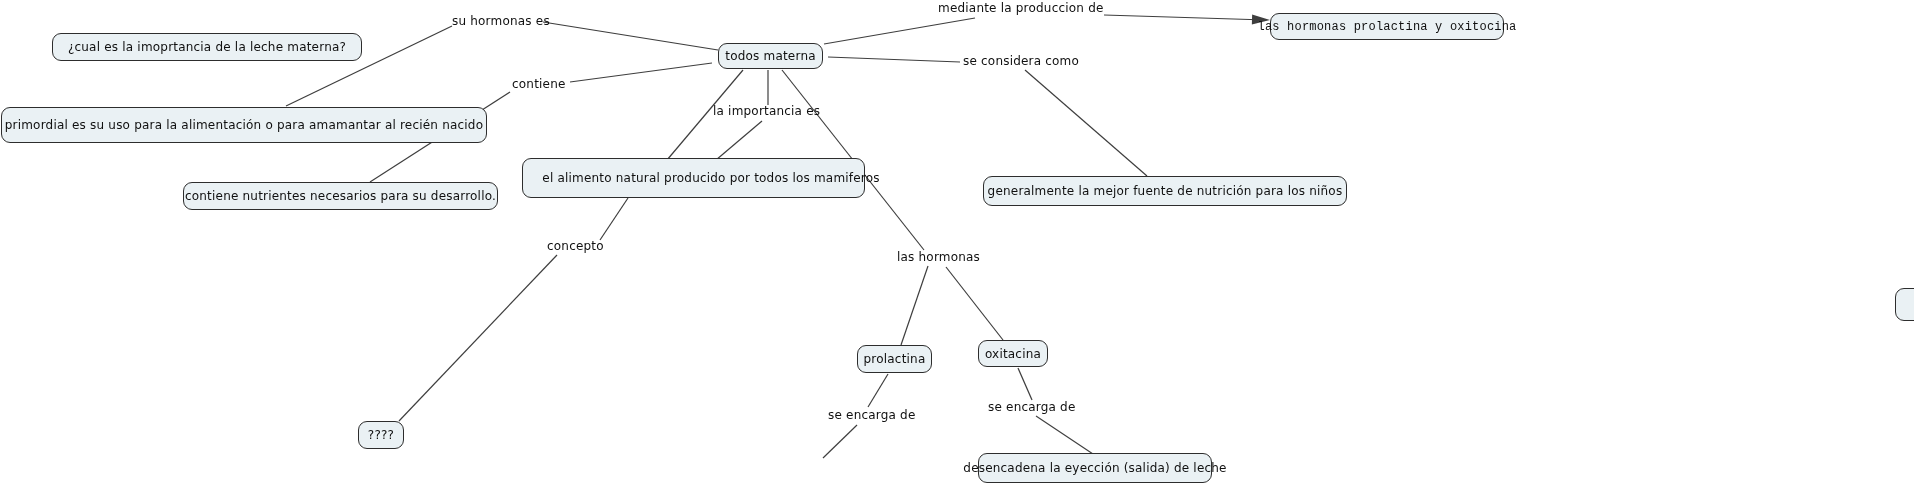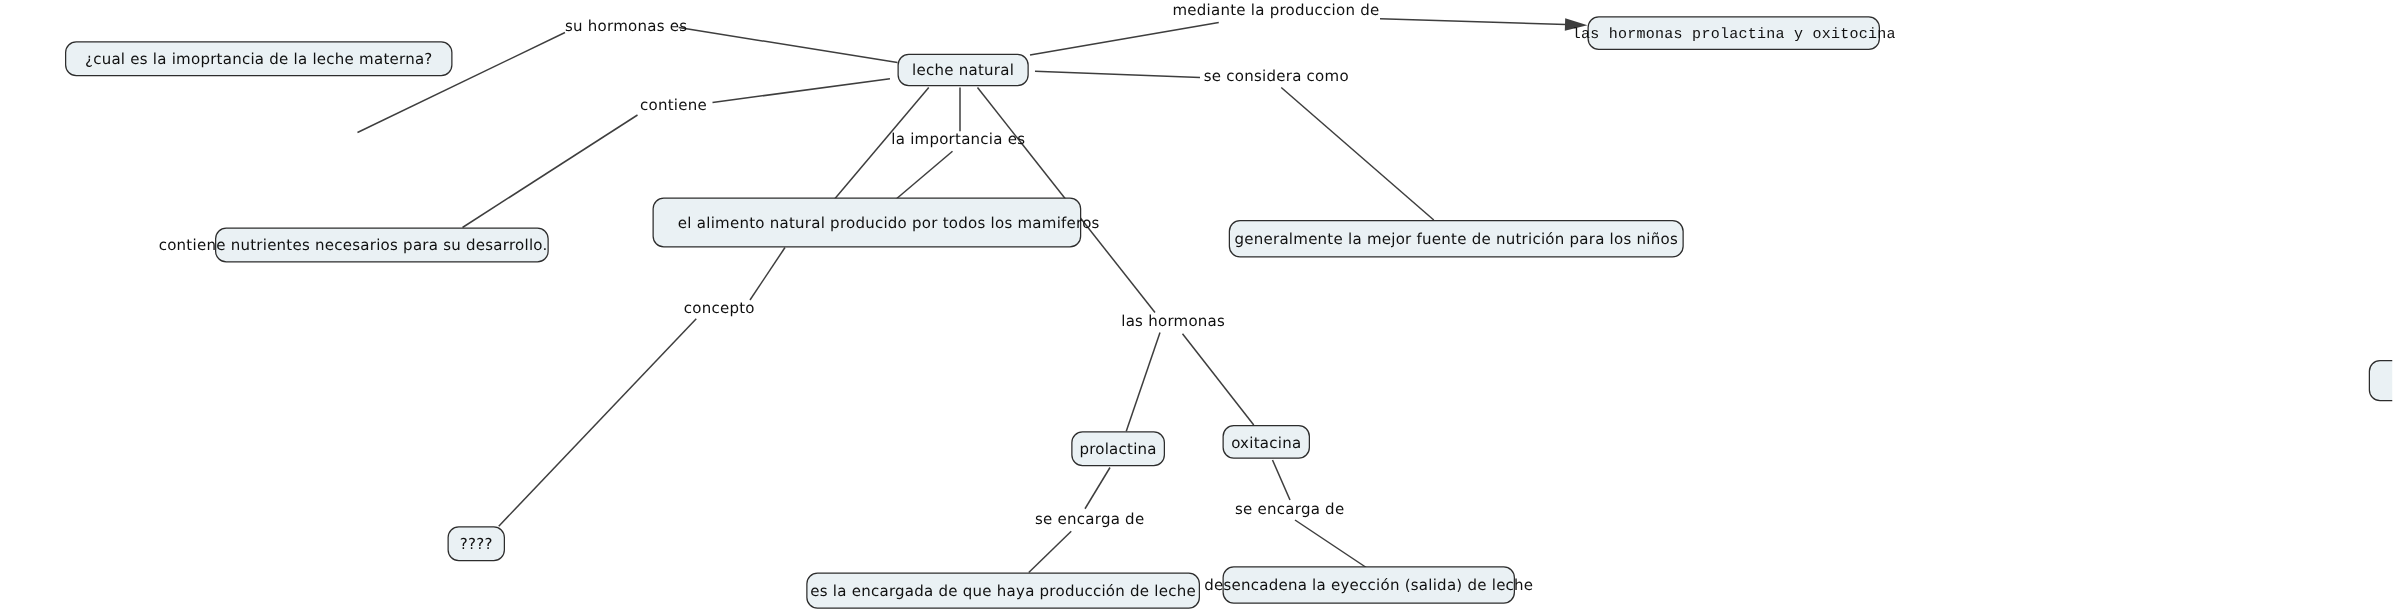--- a/index.html
+++ b/index.html
@@ -59,45 +59,45 @@
       <line x1="888" y1="374" x2="868" y2="407" stroke="#3e3e3e" stroke-width="1.2"></line>
       <line x1="857" y1="425" x2="823" y2="458" stroke="#3e3e3e" stroke-width="1.2"></line>
       <line x1="1018" y1="368" x2="1032" y2="400" stroke="#3e3e3e" stroke-width="1.2"></line>
       <line x1="1036" y1="416" x2="1093" y2="454" stroke="#3e3e3e" stroke-width="1.2"></line>
     </svg>
 
   <div class="node" style="left: 52px; top: 33px; width: 310px; height: 28px; justify-content: center;">
     <span>¿cual es la imoprtancia de la leche materna?</span>
   </div>
   <div class="node" style="left: 718px; top: 43px; width: 105px; height: 26px;">
-    <span>leche natural</span>
+    <span>todos materna</span>
   </div>
   <div class="node" style="left: 1270px; top: 13px; width: 234px; height: 27px; font-family: Liberation Mono, monospace;">
     <span>las hormonas prolactina y oxitocina</span>
   </div>
-  <div class="node" style="left: 172px; top: 182px; width: 267px; height: 28px; justify-content: flex-end;">
+  <div class="node" style="left: 1px; top: 107px; width: 486px; height: 36px;">
+    <span>primordial es su uso para la alimentación o para amamantar al recién nacido</span>
+  </div>
+  <div class="node" style="left: 183px; top: 182px; width: 315px; height: 28px;">
     <span>contiene nutrientes necesarios para su desarrollo.</span>
   </div>
   <div class="node" style="left: 522px; top: 158px; width: 343px; height: 40px; padding-left: 35px;">
     <span>el alimento natural producido por todos los mamiferos</span>
   </div>
   <div class="node" style="left: 983px; top: 176px; width: 364px; height: 30px;">
     <span>generalmente la mejor fuente de nutrición para los niños</span>
   </div>
   <div class="node" style="left: 358px; top: 421px; width: 46px; height: 28px;">
     <span>????</span>
   </div>
   <div class="node" style="left: 857px; top: 345px; width: 75px; height: 28px;">
     <span>prolactina</span>
   </div>
   <div class="node" style="left: 978px; top: 340px; width: 70px; height: 27px;">
     <span>oxitacina</span>
-  </div>
-  <div class="node" style="left: 645px; top: 458px; width: 315px; height: 29px;">
-    <span>es la encargada de que haya producción de leche</span>
   </div>
   <div class="node" style="left: 978px; top: 453px; width: 234px; height: 30px;">
     <span>desencadena la eyección (salida) de leche</span>
   </div>
   <div class="node" style="left: 1895px; top: 288px; width: 40px; height: 33px;">
     <span></span>
   </div>
 
   <div class="lbl" style="left: 452px; top: 14px;">su hormonas es</div>
   <div class="lbl" style="left: 938px; top: 1px;">mediante la produccion de</div>

